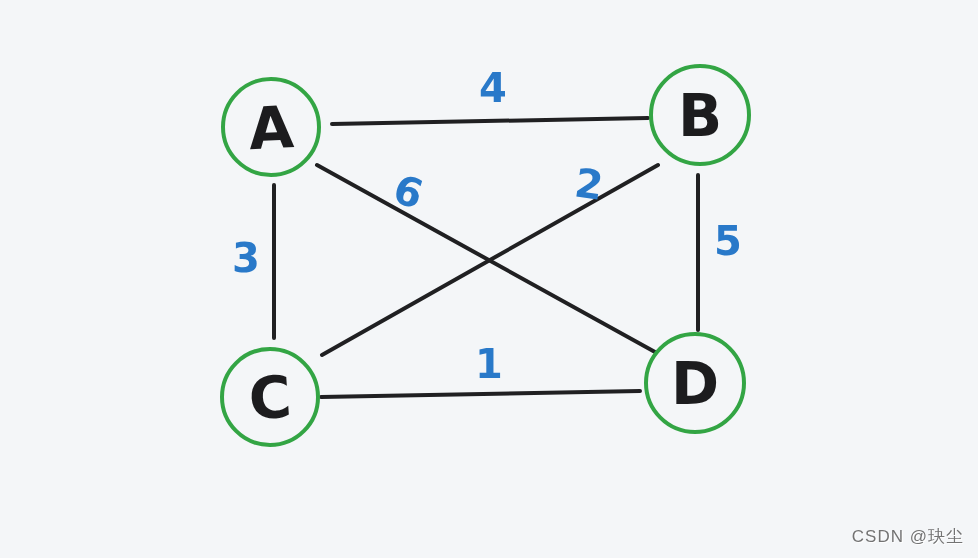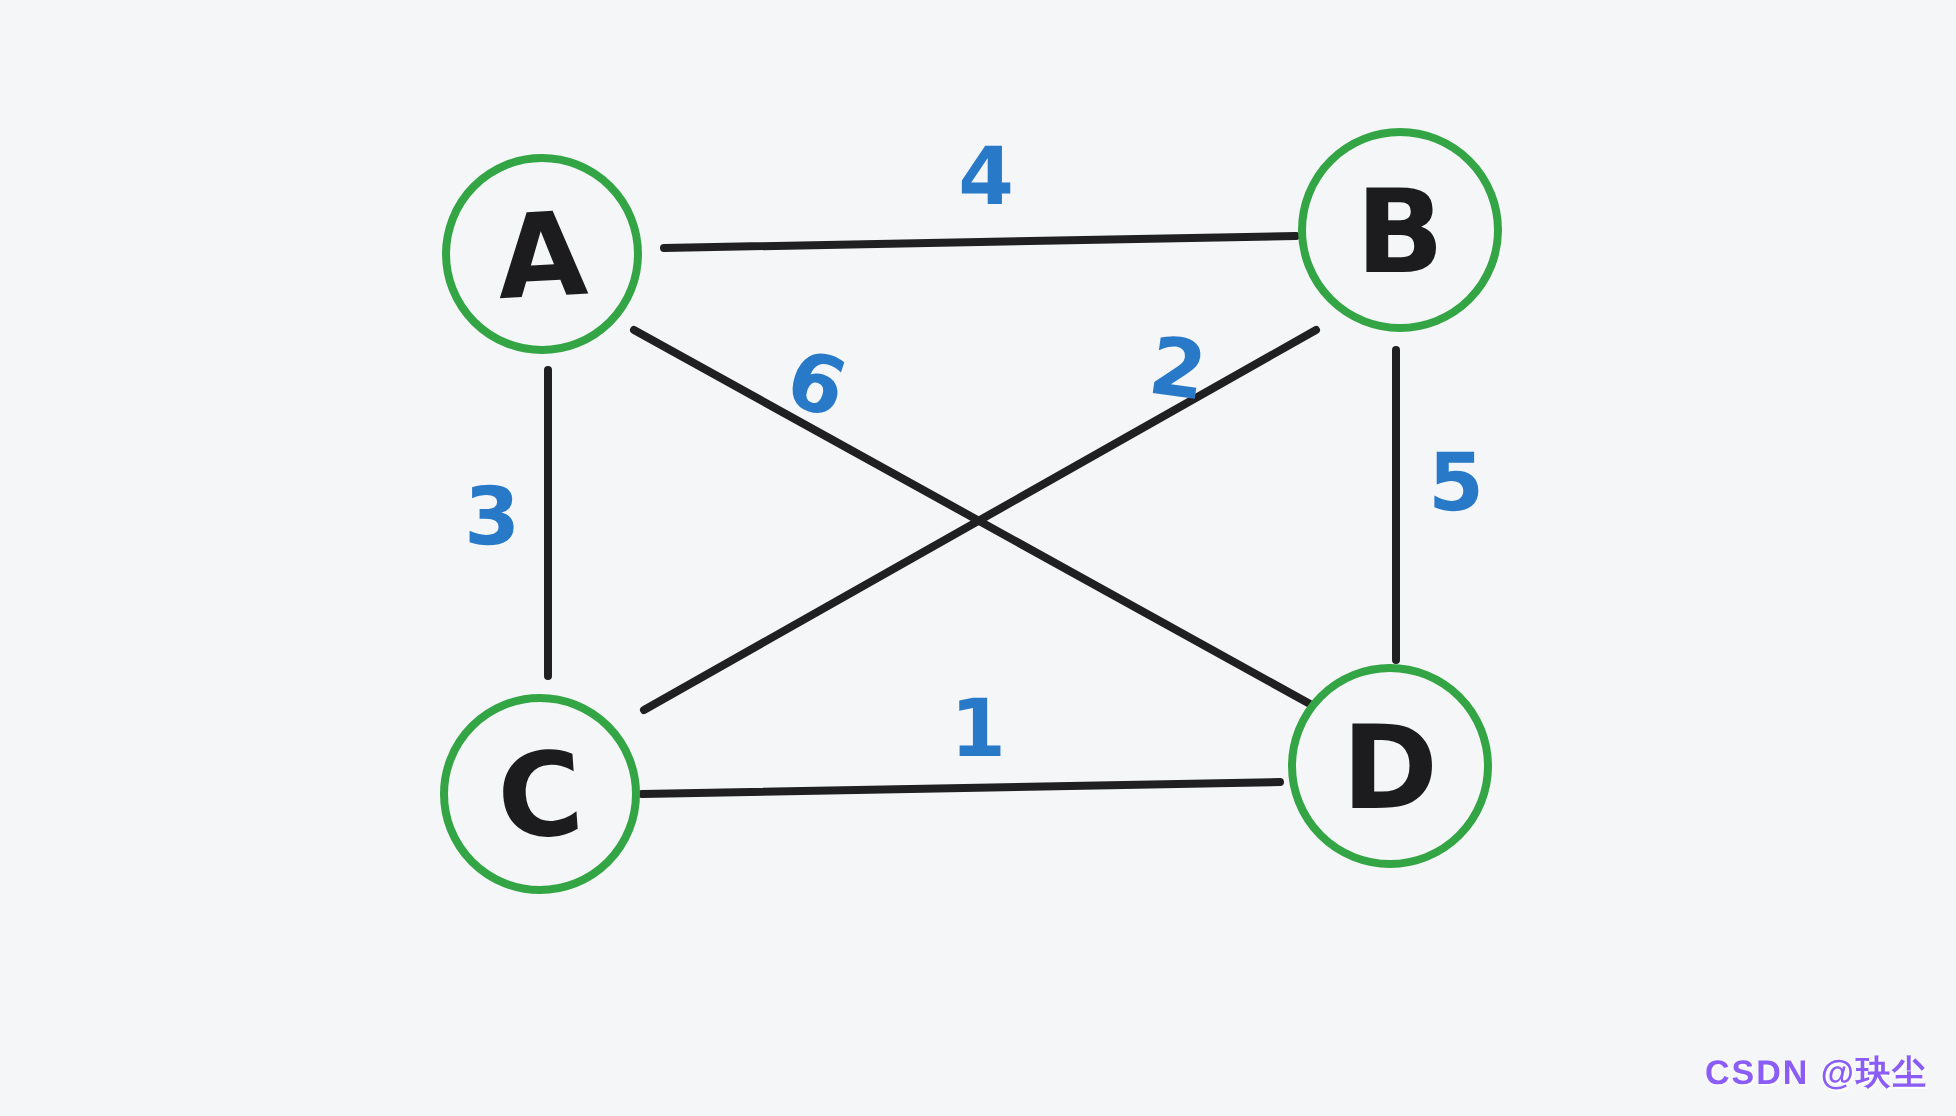--- a/index.html
+++ b/index.html
@@ -71,14 +71,14 @@
       <text class="edge-weight" x="587" y="198" fill="#2979c9" transform="rotate(8 587 198)">2</text>
       <circle class="node-circle" cx="271" cy="127" r="48" stroke="#33a544"></circle>
       <text class="node-label" x="271" y="148" fill="#1c1c1e" transform="rotate(-3 271 127)">A</text>
       <circle class="node-circle" cx="700" cy="115" r="49" stroke="#33a544"></circle>
       <text class="node-label" x="700" y="136" fill="#1c1c1e" transform="rotate(0 700 115)">B</text>
       <circle class="node-circle" cx="270" cy="397" r="48" stroke="#33a544"></circle>
       <text class="node-label" x="270" y="418" fill="#1c1c1e" transform="rotate(-4 270 397)">C</text>
       <circle class="node-circle" cx="695" cy="383" r="49" stroke="#33a544"></circle>
       <text class="node-label" x="695" y="404" fill="#1c1c1e" transform="rotate(0 695 383)">D</text>
     </svg>
-  <div class="watermark" style="color: #8b5cf6; font-weight: bold;">CSDN @玦尘</div>
+  <div class="watermark" style="color: #737373;">CSDN @玦尘</div>
 </div>
 
 </body></html>

